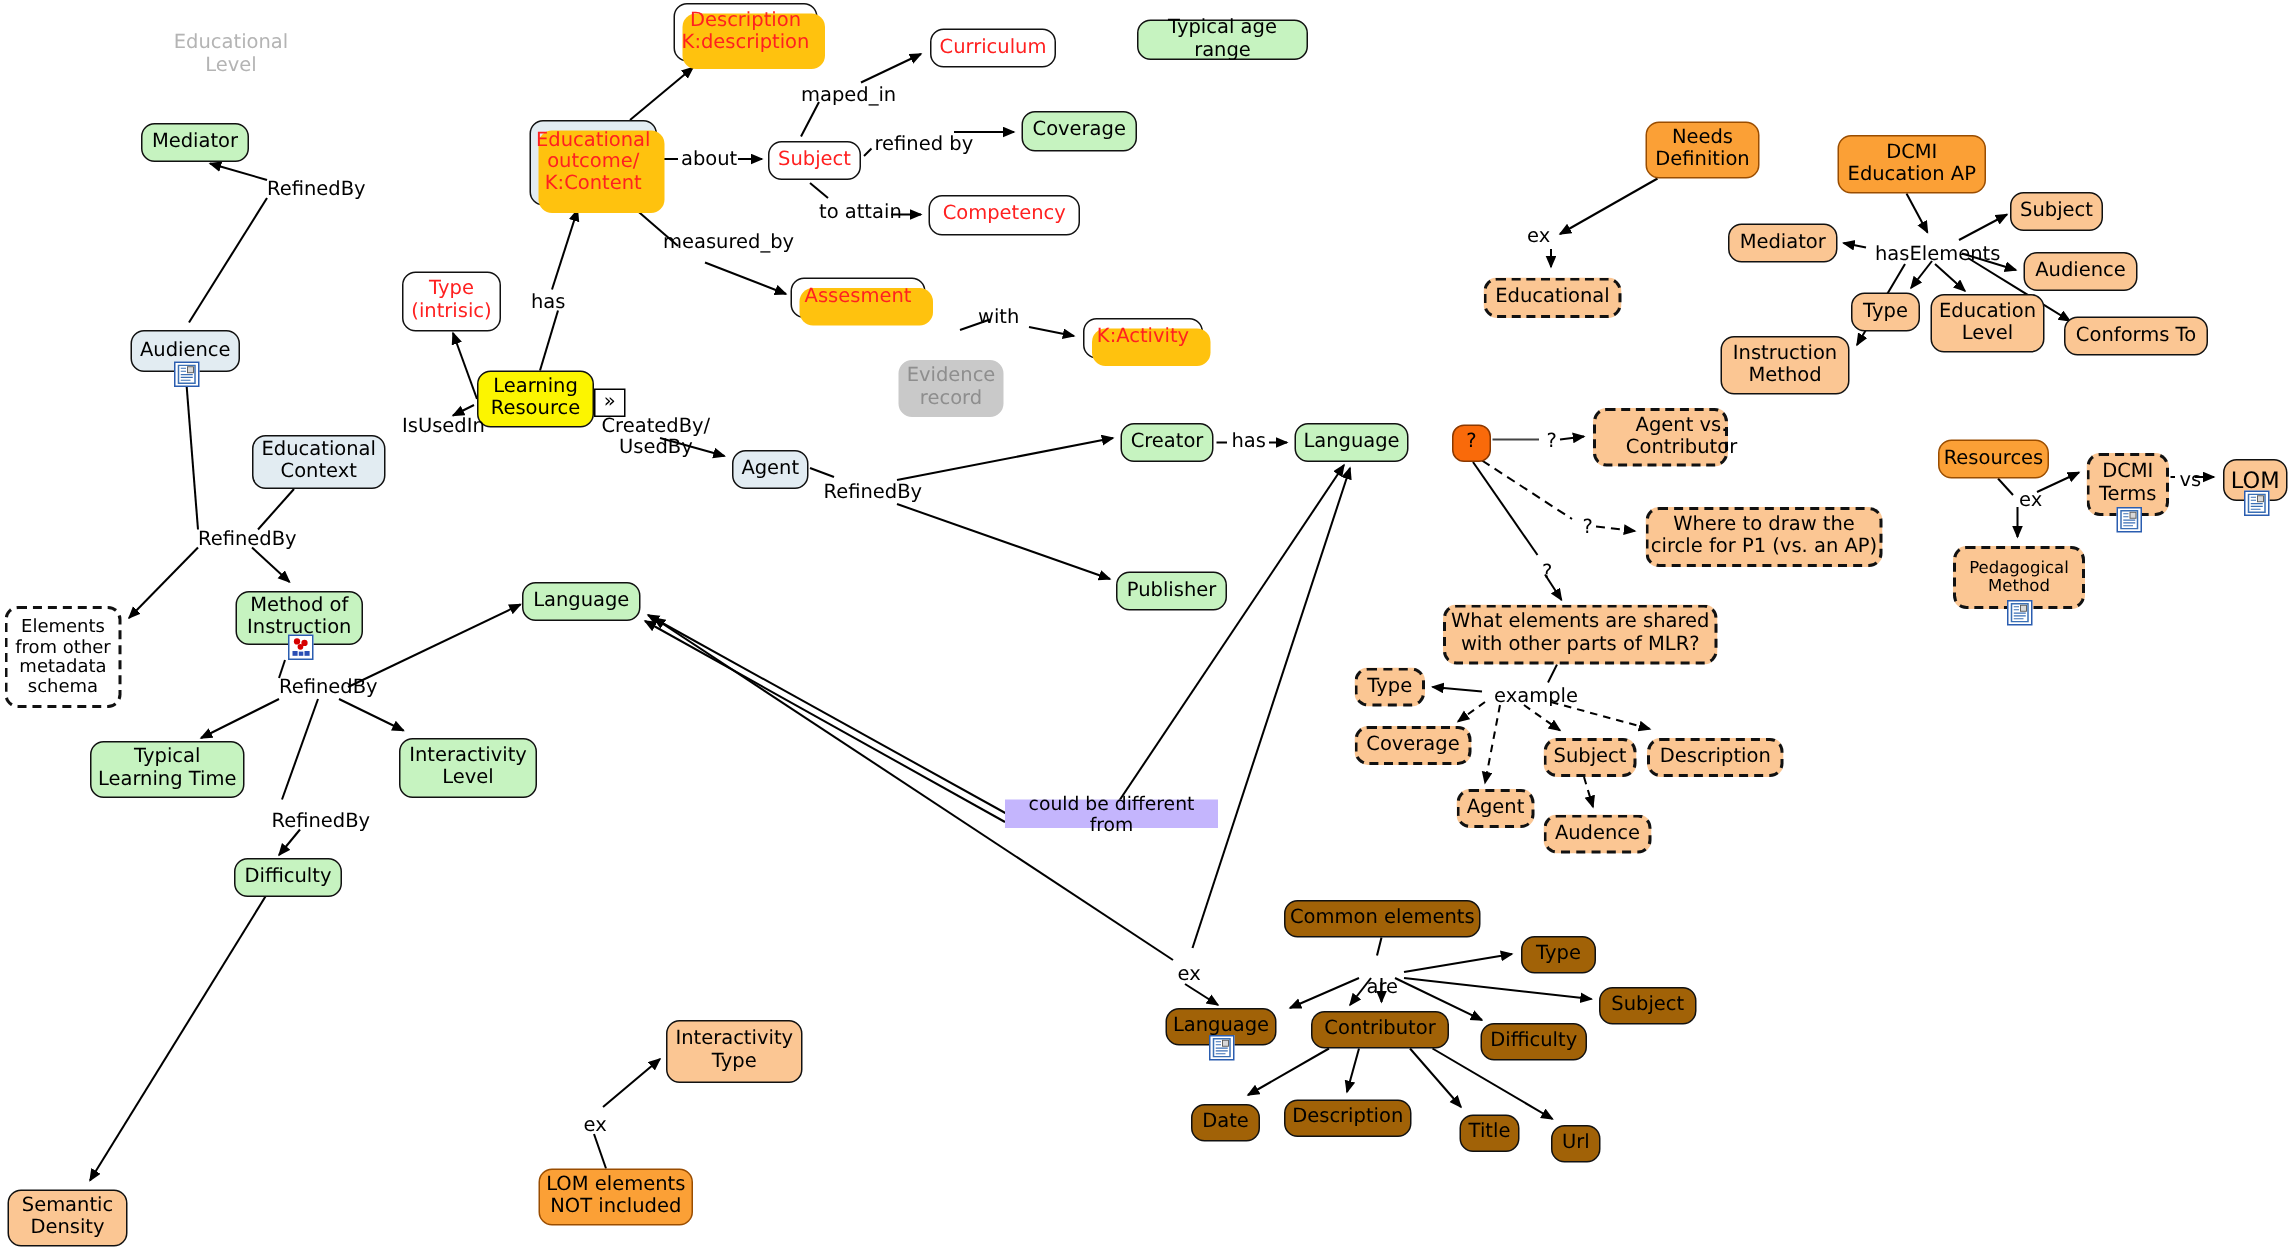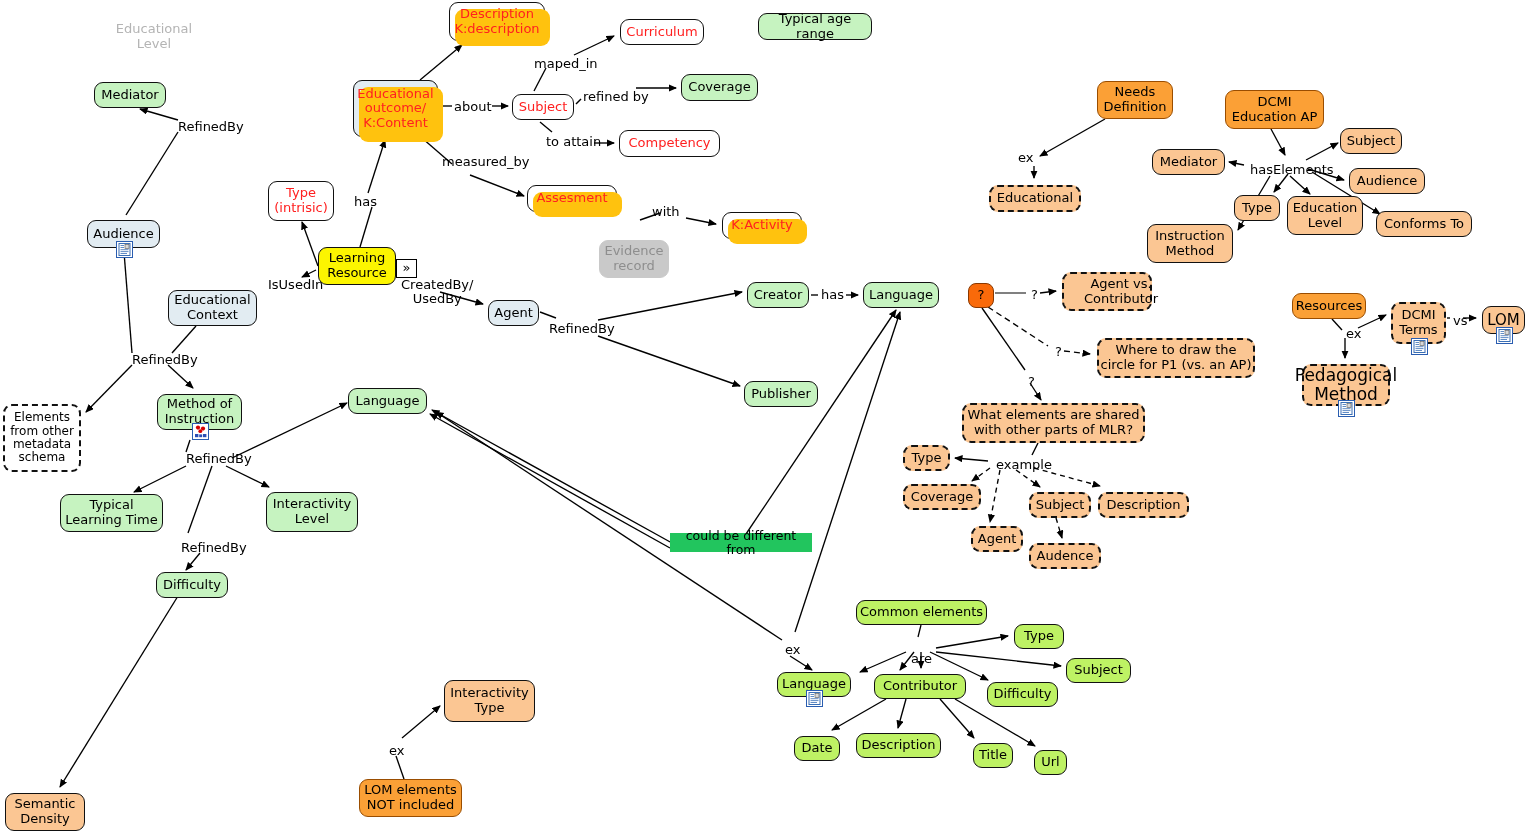--- a/index.html
+++ b/index.html
@@ -12,25 +12,25 @@
         border-radius:9px;line-height:1.12;color:#000;white-space:pre-line;}
 
   
   .n-green {background:#c6f3c0;border-color:#111;}
   .n-blue  {background:#e2ecf2;border-color:#111;}
   .n-yellow{background:#fcf500;border-color:#111;}
   .n-white {background:#ffffff;border-color:#111;color:#ff2020;}
   .n-orange{background:#fba036;border-color:#9a4d00;}
   .n-peach {background:#fbc693;border-color:#111;}
   .n-peachd{background:#fbc693;border-color:#111;border-style:dashed;border-width:2px;}
-  .n-pink  {background:#bef264;border-color:#111;}
+  .n-pink  {background:#a16207;border-color:#111;}
   .n-dash  {background:#ffffff;border-color:#111;border-style:dashed;border-width:2px;}
   .n-gray  {background:#c9c9c9;border-color:#c9c9c9;color:#8e8e8e;}
   .n-plain {background:transparent;border:none;color:#b4b4b4;}
-  .n-hl    {background:#22c55e;border:none;border-radius:0;color:#000;}
+  .n-hl    {background:#c4b5fd;border:none;border-radius:0;color:#000;}
 
   
   .shadow-gold::after{content:"";position:absolute;left:5px;right:-6px;top:6px;bottom:-6px;
       background:#ffc20e;border-radius:9px;z-index:-1;}
   .shadow-gold{z-index:1;}
 
   .lbl{position:absolute;color:#000;background:transparent;white-space:pre-line;
        text-align:center;line-height:1.1;}
 
   .badge{position:absolute;width:17px;height:17px;border:1px solid #2a5db0;background:#fff;
@@ -259,21 +259,21 @@
             <rect x="1" y="0.5" width="11" height="12" fill="#fff" stroke="#3a6fb5" stroke-width="1"></rect>
             <rect x="7" y="1.5" width="4" height="4" fill="#d8d8d8" stroke="#555" stroke-width="0.6"></rect>
             <g stroke="#3a6fb5" stroke-width="0.8">
               <line x1="2.5" y1="2.5" x2="6" y2="2.5"></line>
               <line x1="2.5" y1="4.5" x2="6" y2="4.5"></line>
               <line x1="2.5" y1="6.7" x2="10.5" y2="6.7"></line>
               <line x1="2.5" y1="8.6" x2="10.5" y2="8.6"></line>
               <line x1="2.5" y1="10.5" x2="9" y2="10.5"></line>
             </g>
           </svg></span></div>
-      <div class="node n-peachd" style="left: 1302px; top: 364px; width: 88px; height: 42px; font-size: 17px;"><span>Pedagogical
+      <div class="node n-peachd" style="left: 1302px; top: 364px; width: 88px; height: 42px; font-size: 11px;"><span>Pedagogical
 Method</span><span class="badge" style="left: calc(50% - 8px); top: 34px;"><svg width="13" height="13" viewBox="0 0 13 13">
             <rect x="1" y="0.5" width="11" height="12" fill="#fff" stroke="#3a6fb5" stroke-width="1"></rect>
             <rect x="7" y="1.5" width="4" height="4" fill="#d8d8d8" stroke="#555" stroke-width="0.6"></rect>
             <g stroke="#3a6fb5" stroke-width="0.8">
               <line x1="2.5" y1="2.5" x2="6" y2="2.5"></line>
               <line x1="2.5" y1="4.5" x2="6" y2="4.5"></line>
               <line x1="2.5" y1="6.7" x2="10.5" y2="6.7"></line>
               <line x1="2.5" y1="8.6" x2="10.5" y2="8.6"></line>
               <line x1="2.5" y1="10.5" x2="9" y2="10.5"></line>
             </g>

